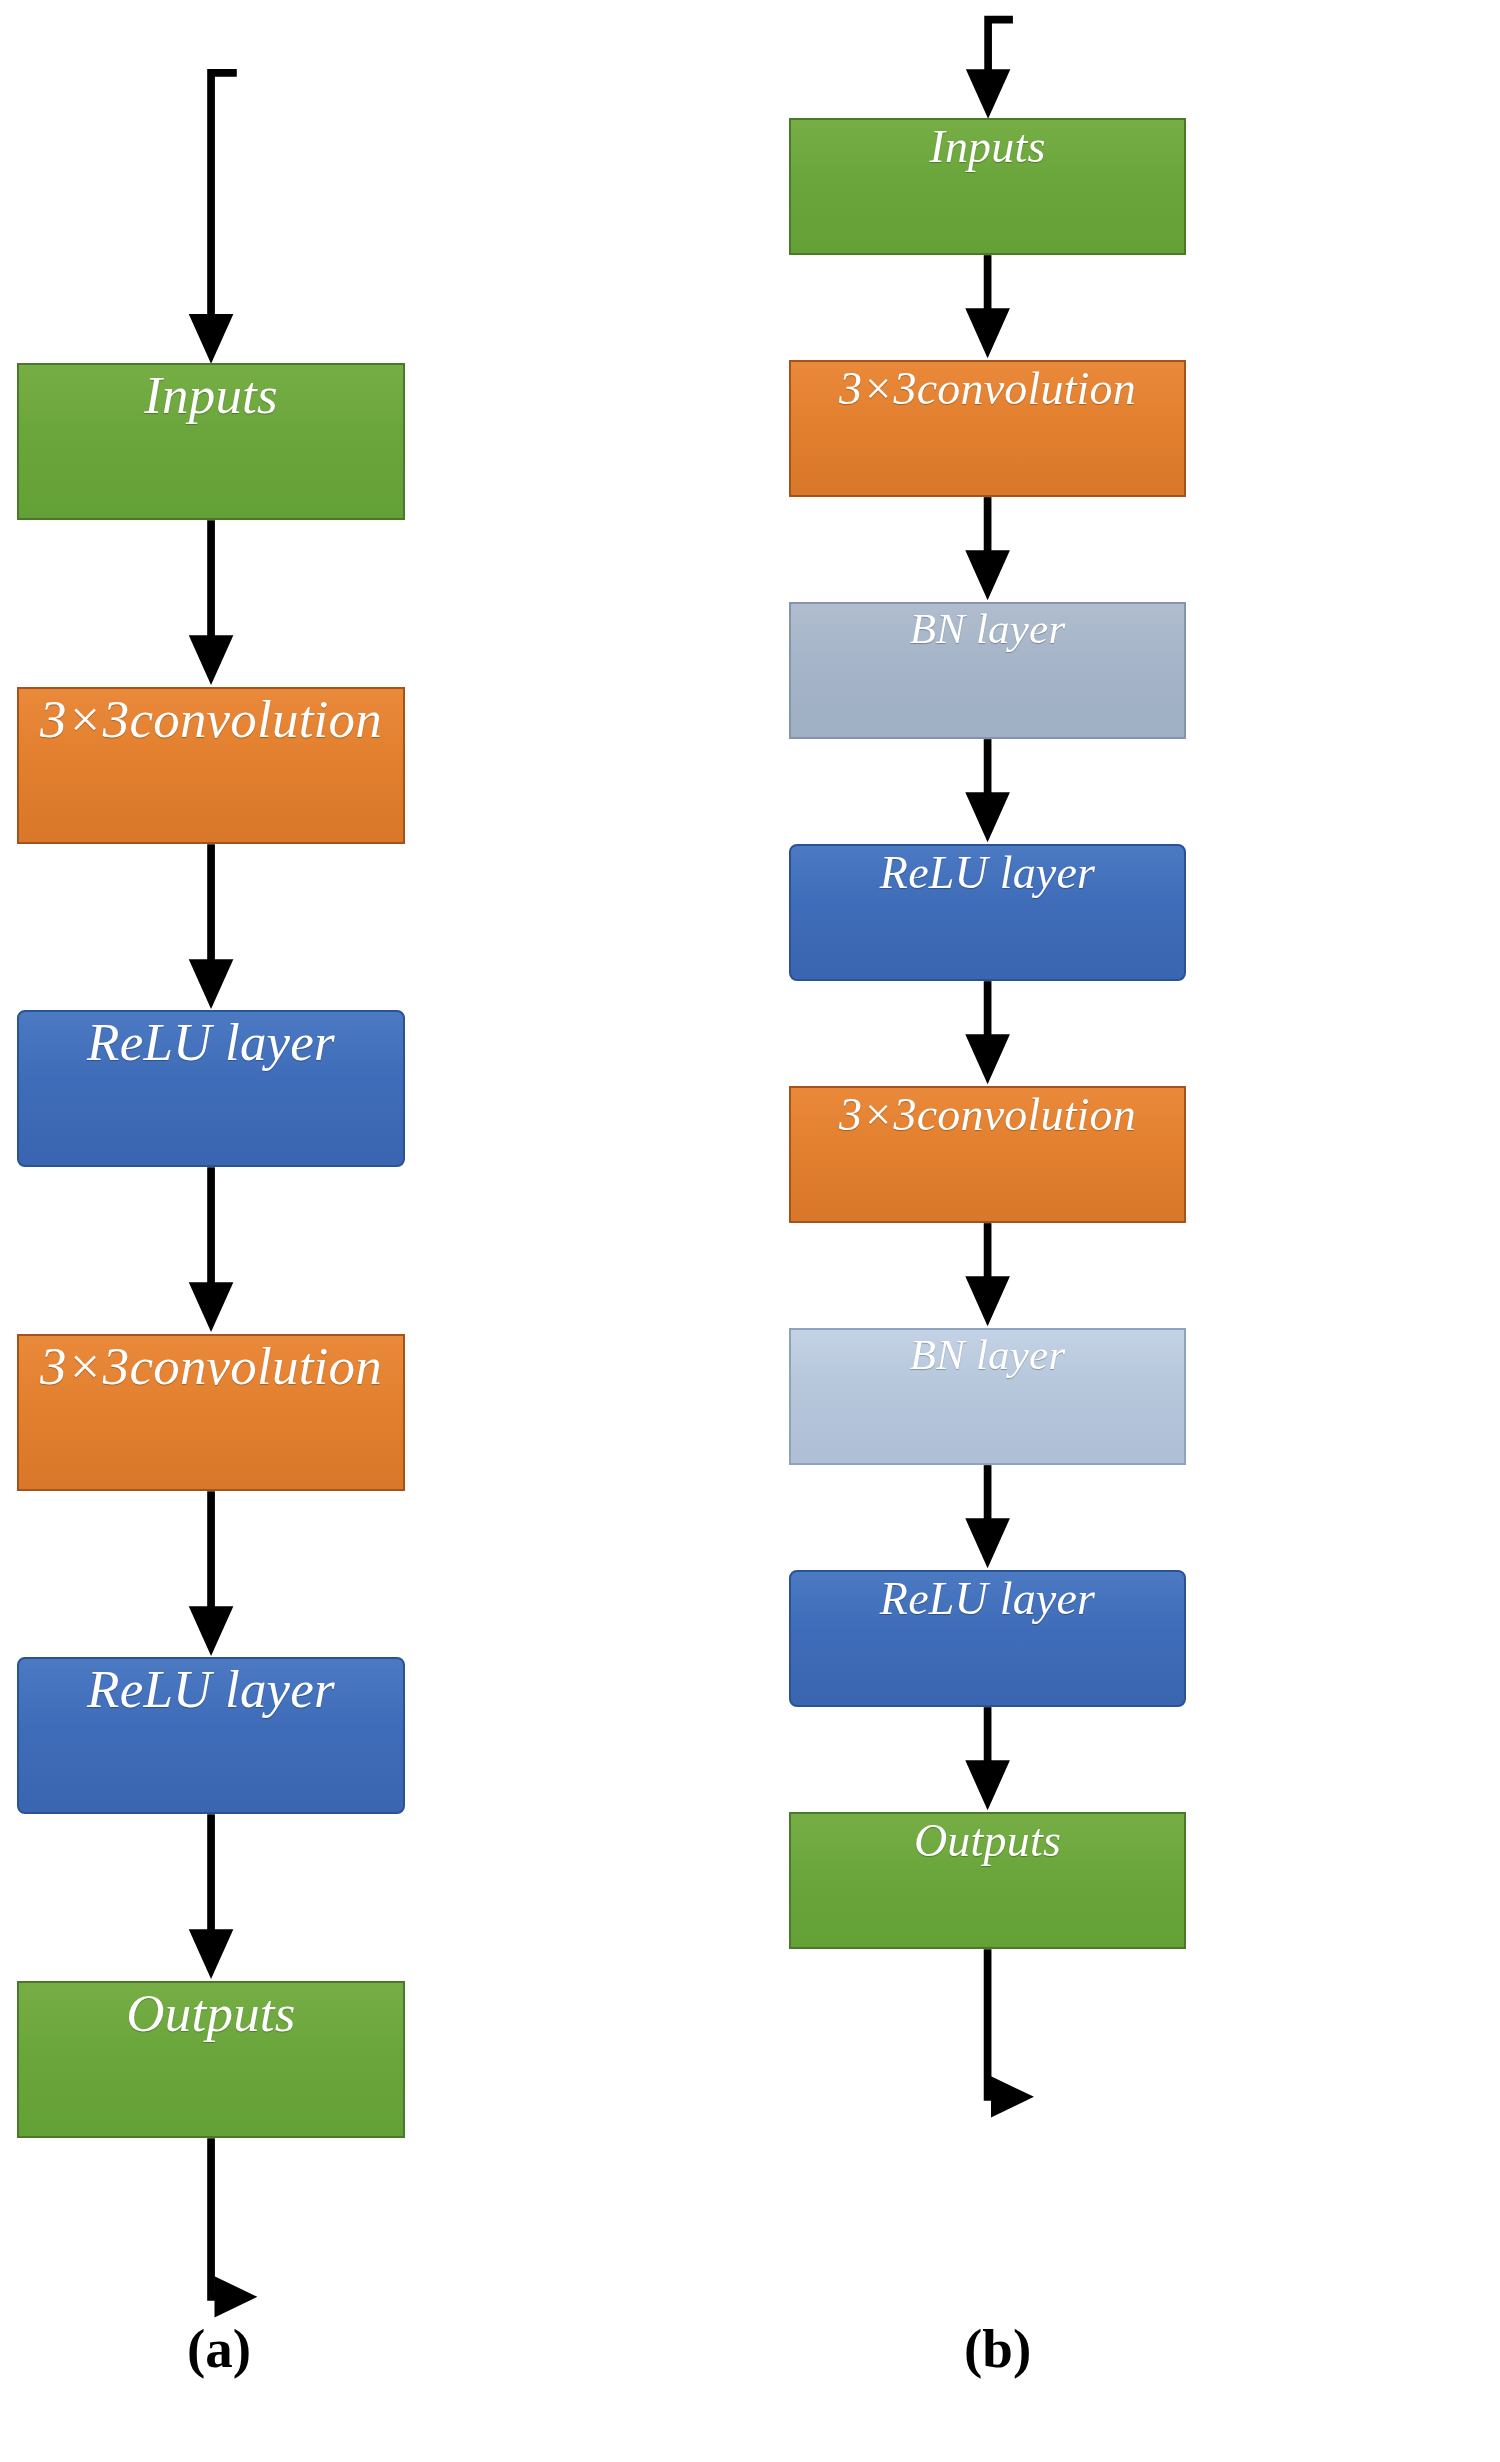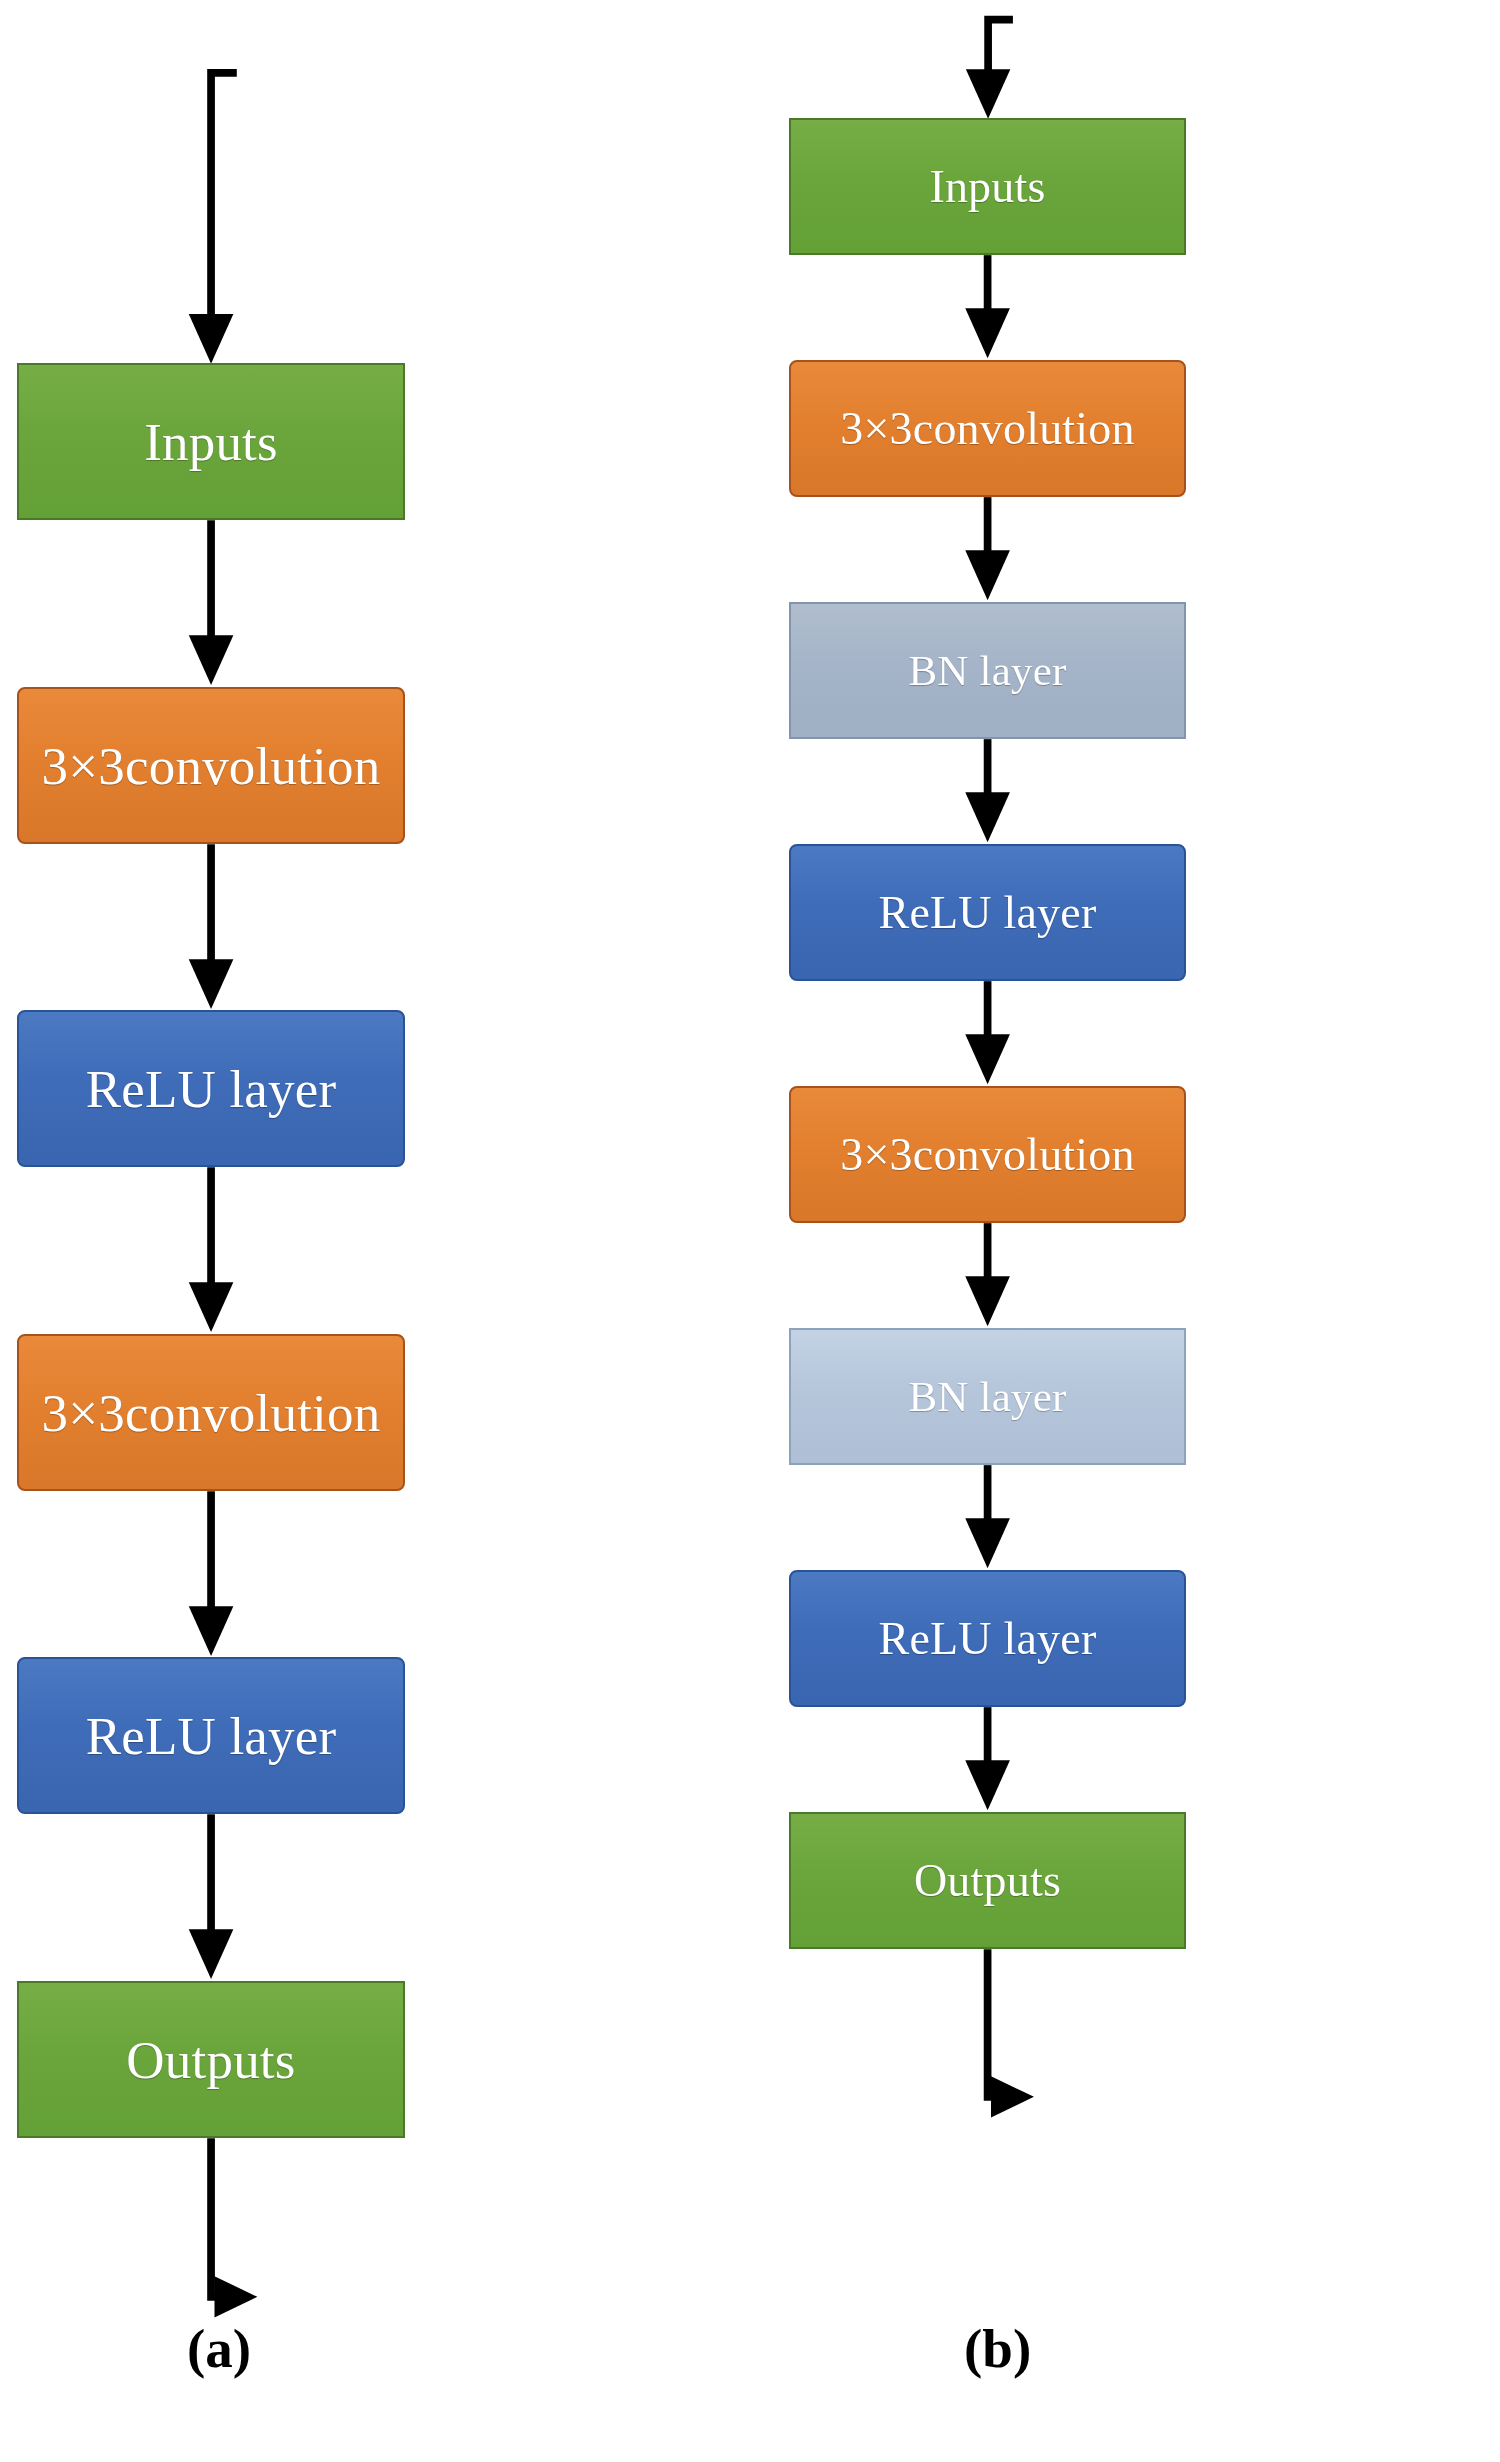--- a/index.html
+++ b/index.html
@@ -27,39 +27,39 @@
     height: 2462px;
   }
   #column-a { left: 0; width: 755px; }
   #column-b { left: 755px; width: 745px; }
 
   
   .node {
     position: absolute;
     box-sizing: border-box;
     display: flex;
-    align-items: center;
+    align-items: flex-start;
     justify-content: center;
     color: #ffffff;
     text-align: center;
     white-space: nowrap;
     letter-spacing: 0.2px;
     text-shadow: 0 0.9px 0.9px rgba(0,0,0,0.28);
     border-style: solid;
     border-width: 2.6px;
+    font-style: italic;
   }
 
   .node.green {
     background: linear-gradient(180deg, #76AE45 0%, #6BA63C 42%, #63A036 100%);
     border-color: #4A7A29;
   }
   .node.orange {
     background: linear-gradient(180deg, #E9893A 0%, #E2802F 45%, #D9772A 100%);
     border-color: #A5521B;
-    border-radius: 8px;
   }
   .node.blue {
     background: linear-gradient(180deg, #4B79C2 0%, #3F6CB8 45%, #3A65B0 100%);
     border-color: #2A5296;
     border-radius: 8px;
   }
   .node.bn-dark {
     background: linear-gradient(180deg, #AFBDCE 0%, #A5B4C8 45%, #9FAFC4 100%);
     border-color: #8295AC;
   }

